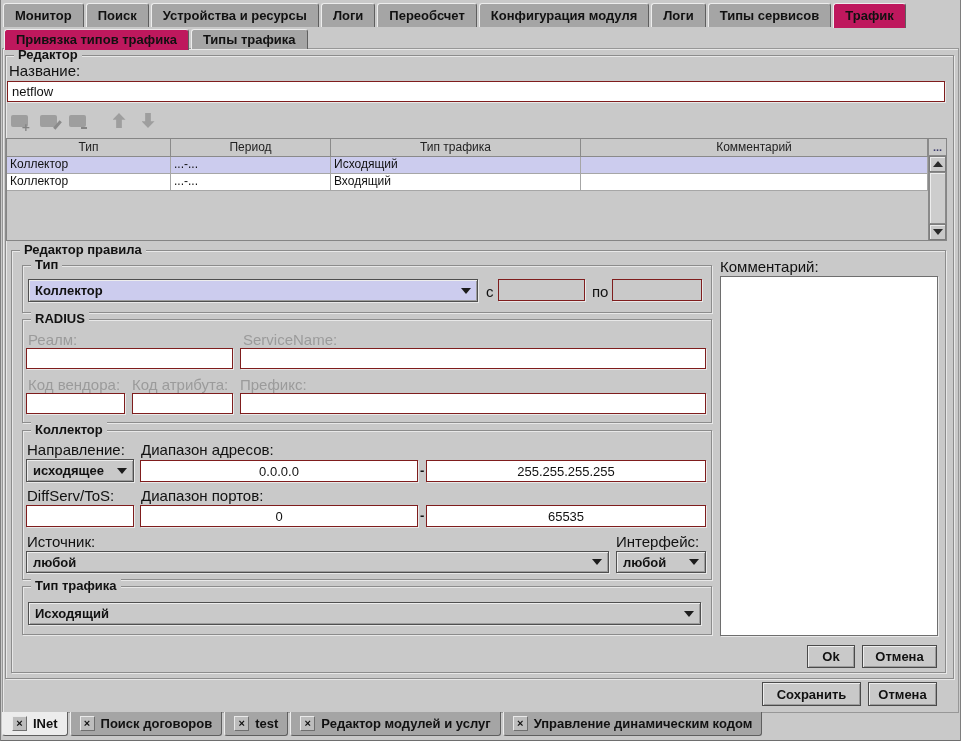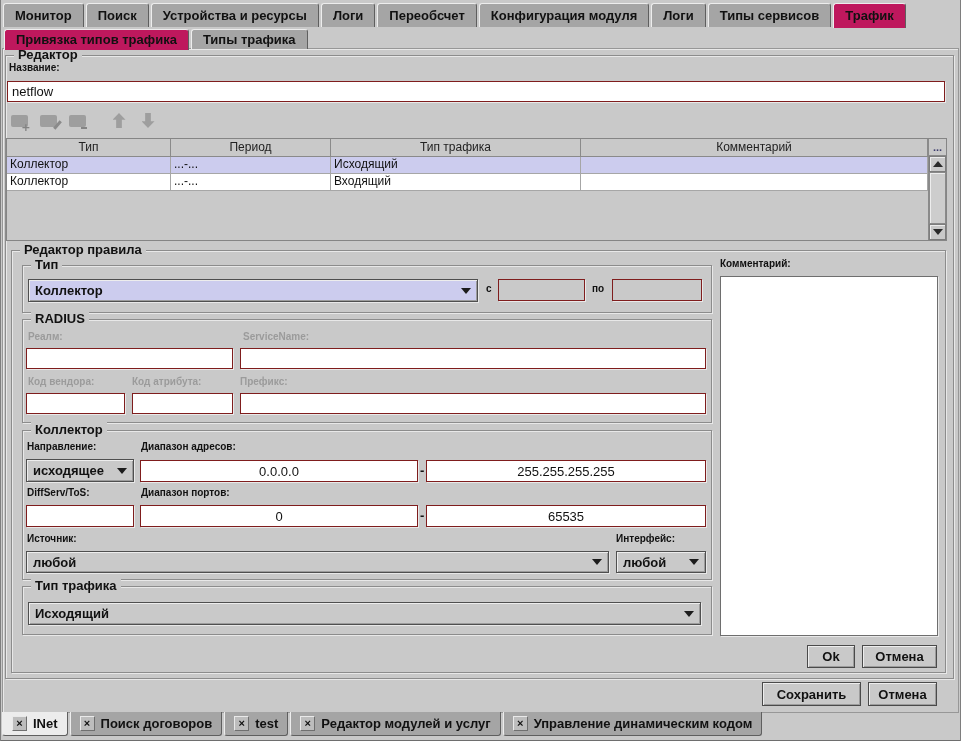--- a/index.html
+++ b/index.html
@@ -20,21 +20,21 @@
         border-radius:0 0 3px 3px;font-weight:bold;font-size:13px;white-space:nowrap;cursor:default;}
   .btab.sel{background:#ececec;}
   .closebox{width:13px;height:13px;display:flex;align-items:center;justify-content:center;flex:0 0 auto;
         background:#bdbdbd;border:1px solid;border-color:#e9e9e9 #6f6f6f #6f6f6f #e9e9e9;
         font-weight:bold;font-size:11px;line-height:1;color:#111;}
   
   .frame{position:absolute;border:1px solid #979797;box-shadow:inset 1px 1px 0 #e8e8e8;}
   .groupbox{position:absolute;border:1px solid #8c8c8c;box-shadow:inset 1px 1px 0 #e8e8e8,1px 1px 0 #e8e8e8;}
   .grouptitle{position:absolute;top:-9px;left:8px;background:#c9c9c9;padding:0 4px;
         font-weight:bold;font-size:13px;white-space:nowrap;}
-  .lbl{position:absolute;font-weight:bold;font-size:10px;white-space:nowrap;}
+  .lbl{position:absolute;font-weight:normal;font-size:15px;white-space:nowrap;}
   .lbl.dis{color:#9b9b9b;}
   
   .tf{position:absolute;background:#fff;border:1px solid #7f1d1d;box-shadow:1px 1px 0 #e9e9e9;
       font-family:"Liberation Sans",sans-serif;font-size:13px;padding:0 4px;box-sizing:border-box;outline:none;color:#111;}
   .tf.center{text-align:center;}
   .tf.dis{background:#c9c9c9;}
   .ta{position:absolute;background:#fff;border:1px solid #6e6e6e;box-shadow:1px 1px 0 #e9e9e9;
       font-family:"Liberation Sans",sans-serif;font-size:13px;padding:2px 4px;box-sizing:border-box;resize:none;outline:none;}
   .combo{position:absolute;display:flex;align-items:center;background:#c9c9c9;border:1px solid #4f4f4f;
       box-shadow:inset 1px 1px 0 #ededed,inset -1px -1px 0 #9c9c9c,1px 1px 0 #e8e8e8;

